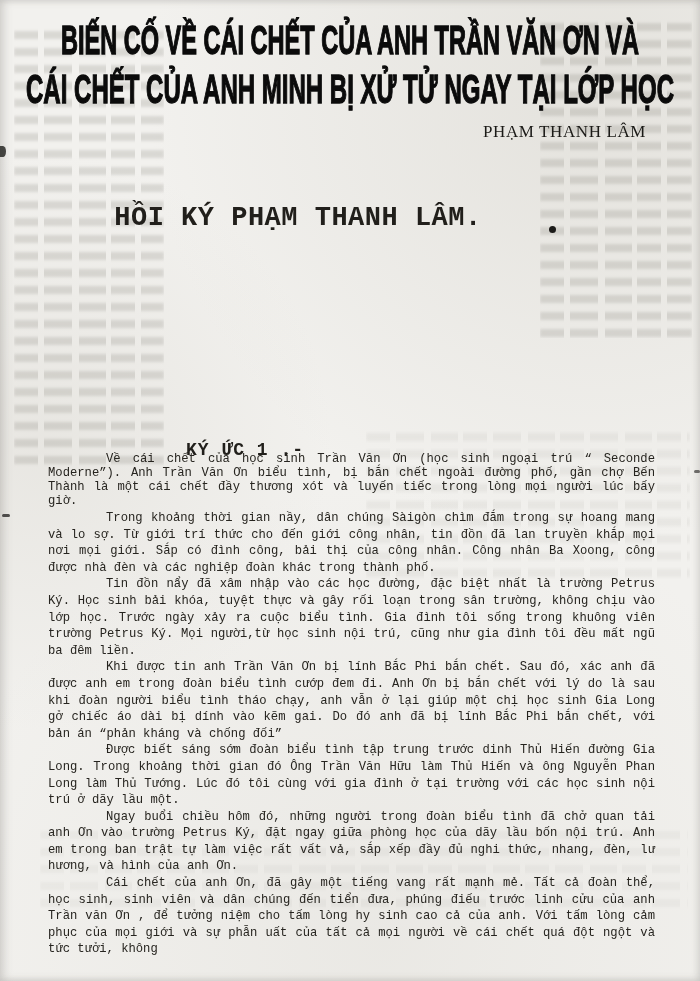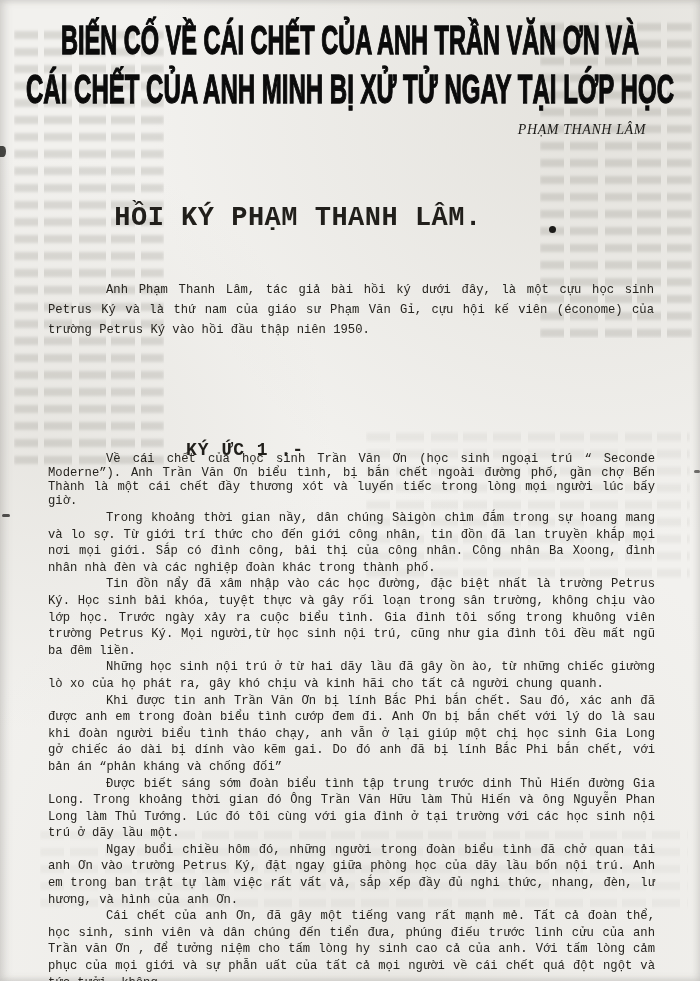--- a/index.html
+++ b/index.html
@@ -60,21 +60,21 @@
     font-family: "Liberation Sans", "DejaVu Sans", sans-serif;
     font-weight: bold;
     font-size: 40px;
     fill: var(--title-ink);
     stroke: var(--title-ink);
     stroke-width: 1.3px;
   }
   .byline {
     position: absolute; top: 122px; right: 54px;
     font-family: "Liberation Serif", "DejaVu Serif", serif;
-    font-size: 14px; letter-spacing: .6px; color: #1b1a17; font-style: italic;
+    font-size: 17px; letter-spacing: .6px; color: #1b1a17;
   }
 
   
   .memoir-heading {
     position: absolute; top: 203px; left: 0; width: 596px;
     text-align: center;
     font-weight: bold; font-size: 27px; letter-spacing: .5px;
     color: #211f1b;
   }
   .section-heading {
@@ -116,29 +116,27 @@
   <svg class="masthead" width="700" height="112" viewBox="0 0 700 112">
     <text x="350" y="50" text-anchor="middle" textLength="578" lengthAdjust="spacingAndGlyphs">BIẾN CỐ VỀ CÁI CHẾT CỦA ANH TRẦN VĂN ƠN VÀ</text>
     <text x="350" y="99" text-anchor="middle" textLength="648" lengthAdjust="spacingAndGlyphs">CÁI CHẾT CỦA ANH MINH BỊ XỬ TỬ NGAY TẠI LỚP HỌC</text>
   </svg>
 
   <div class="byline">PHẠM THANH LÂM</div>
 
   <div class="memoir-heading">HỒI KÝ PHẠM THANH LÂM.</div>
 
   <div class="intro">
-    <p>Anh Phạm Thanh Lâm, tác giả bài hồi ký dưới đây, là một cựu học sinh Petrus Ký và là thứ nam của giáo sư Phạm Văn Gỉ, cựu hội kế viên (économe) của trường Petrus Ký vào hồi đầu thập niên 1950.</p>
   </div>
 
   <div class="section-heading">KÝ ỨC 1 .-</div>
 
   <div class="bodytext">
     <p class="wide">Về cái chết của học sinh Trần Văn Ơn (học sinh ngoại trú “ Seconde Moderne”). Anh Trần Văn Ơn biểu tình, bị bắn chết ngoài đường phố, gần chợ Bến Thành là một cái chết đầy thương xót và luyến tiếc trong lòng mọi người lúc bấy giờ.</p>
-    <p>Trong khoảng thời gian nầy, dân chúng Sàigòn chìm đắm trong sự hoang mang và lo sợ. Từ giới trí thức cho đến giới công nhân, tin đồn đã lan truyền khắp mọi nơi mọi giới. Sắp có đình công, bải thị của công nhân. Công nhân Ba Xoong, đình nhân nhà đèn và các nghiệp đoàn khác trong thành phố.</p>
+    <p>Trong khoảng thời gian nầy, dân chúng Sàigòn chìm đắm trong sự hoang mang và lo sợ. Từ giới trí thức cho đến giới công nhân, tin đồn đã lan truyền khắp mọi nơi mọi giới. Sắp có đình công, bải thị của công nhân. Công nhân Ba Xoong, công được nhà đèn và các nghiệp đoàn khác trong thành phố.</p>
     <p>Tin đồn nẩy đã xâm nhập vào các học đường, đặc biệt nhất là trường Petrus Ký. Học sinh bải khóa, tuyệt thực và gây rối loạn trong sân trường, không chịu vào lớp học. Trước ngày xảy ra cuộc biểu tình. Gia đình tôi sống trong khuông viên trường Petrus Ký. Mọi người,từ học sinh nội trú, cũng như gia đình tôi đều mất ngũ ba đêm liền.</p>
-    <p>Những học sinh nội trú ở từ hai dãy lầu đã gây ồn ào, từ những chiếc giường lò xo của họ phát ra, gây khó chịu và kinh hãi cho tất cả người chung quanh.</p>
     <p>Khi được tin anh Trần Văn Ơn bị lính Bắc Phi bắn chết. Sau đó, xác anh đã được anh em trong đoàn biểu tình cướp đem đi. Anh Ơn bị bắn chết với lý do là sau khi đoàn người biểu tình tháo chạy, anh vẫn ở lại giúp một chị học sinh Gia Long gở chiếc áo dài bị dính vào kẽm gai. Do đó anh đã bị lính Bắc Phi bắn chết, với bản án “phản kháng và chống đối”</p>
     <p>Được biết sáng sớm đoàn biểu tình tập trung trước dinh Thủ Hiến đường Gia Long. Trong khoảng thời gian đó Ông Trần Văn Hữu làm Thủ Hiến và ông Nguyễn Phan Long làm Thủ Tướng. Lúc đó tôi cùng với gia đình ở tại trường với các học sinh nội trú ở dãy lầu một.</p>
     <p>Ngay buổi chiều hôm đó, những người trong đoàn biểu tình đã chở quan tải anh Ơn vào trường Petrus Ký, đặt ngay giữa phòng học của dãy lầu bốn nội trú. Anh em trong ban trật tự làm việc rất vất vả, sắp xếp đầy đủ nghi thức, nhang, đèn, lư hương, và hình của anh Ơn.</p>
     <p>Cái chết của anh Ơn, đã gây một tiếng vang rất mạnh mẻ. Tất cả đoàn thể, học sinh, sinh viên và dân chúng đến tiển đưa, phúng điếu trước linh cửu của anh Trần văn Ơn , để tưởng niệm cho tấm lòng hy sinh cao cả của anh. Với tấm lòng cảm phục của mọi giới và sự phẫn uất của tất cả mọi người về cái chết quá đột ngột và tức tưởi, không</p>
   </div>
 
 </div>
 
 </body></html>

